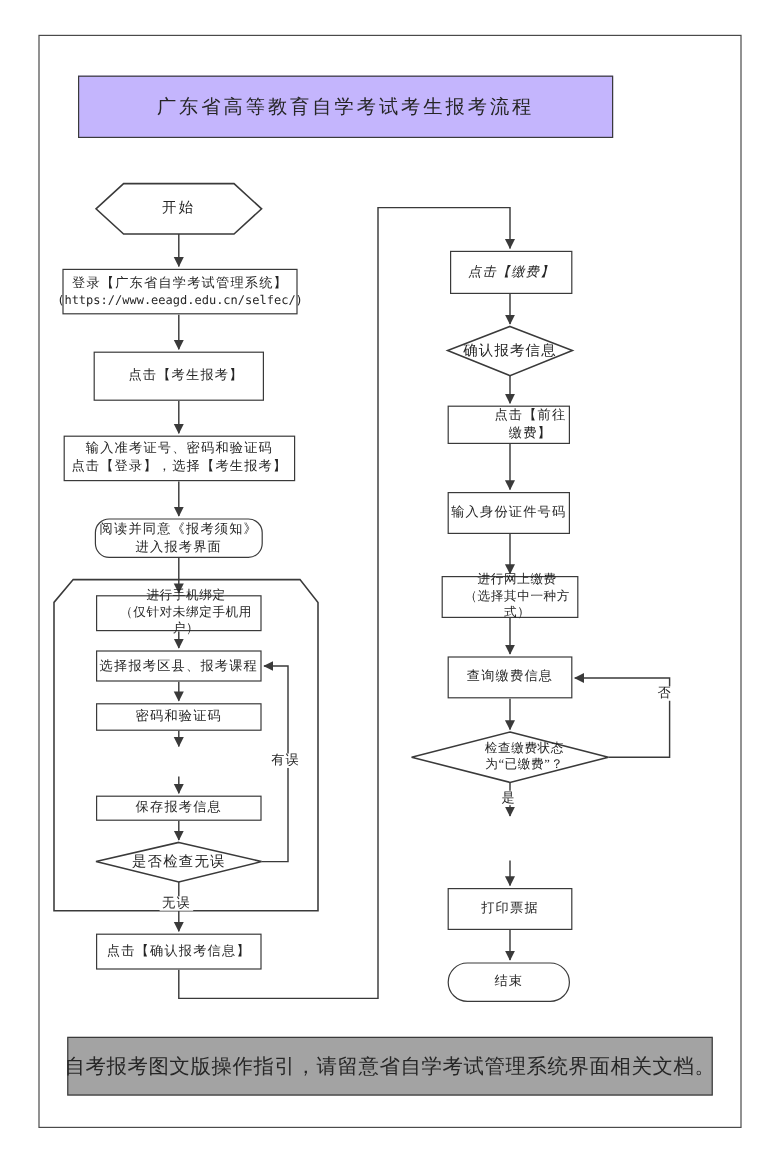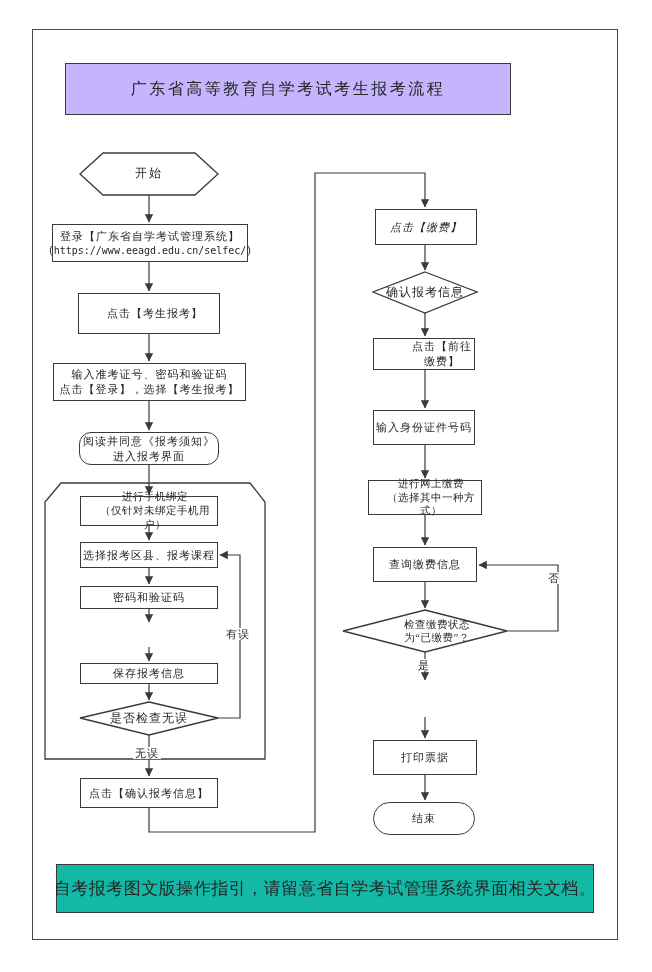--- a/index.html
+++ b/index.html
@@ -12,21 +12,21 @@
     border:1.5px solid #4a4a4a;box-sizing:border-box;
   }
   .title-box{
     position:absolute;left:65px;top:63px;width:446px;height:52px;
     border:1.4px solid #3a3a3a;box-sizing:border-box;background:#c4b5fd;
     display:flex;align-items:center;justify-content:center;
     font-size:16px;letter-spacing:2.5px;
   }
   .note-box{
     position:absolute;left:56px;top:864px;width:538px;height:49px;
-    border:1.4px solid #3a3a3a;box-sizing:border-box;background:#14b8a6;
+    border:1.4px solid #3a3a3a;box-sizing:border-box;background:#a3a3a3;
     display:flex;align-items:center;justify-content:center;
     font-size:17px;letter-spacing:0.5px;white-space:nowrap;
   }
   svg.flow{position:absolute;left:0;top:0;}
   .node{
     position:absolute;border:1.3px solid #3a3a3a;background:#ffffff;
     box-sizing:border-box;display:flex;flex-direction:column;
     align-items:center;justify-content:center;text-align:center;
     font-size:11px;line-height:1.32;letter-spacing:1px;
   }

